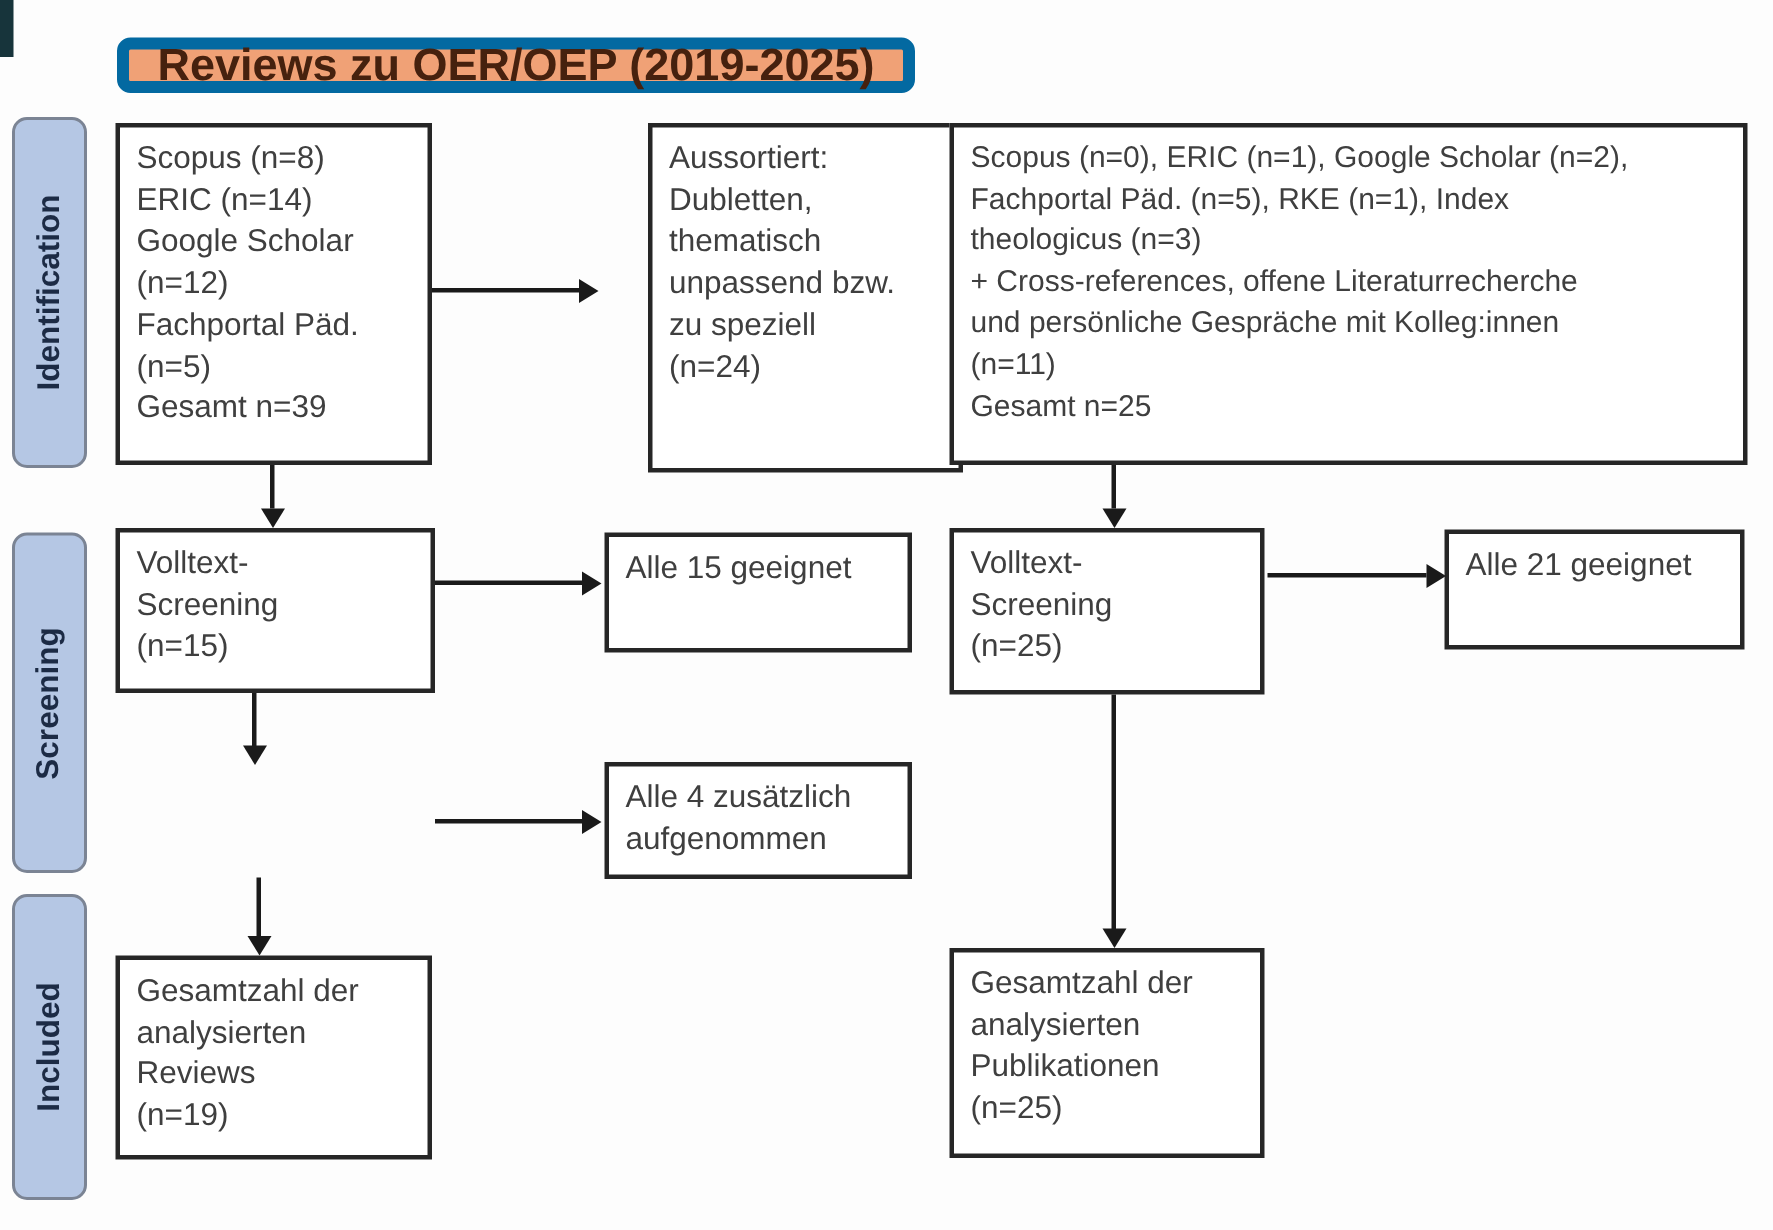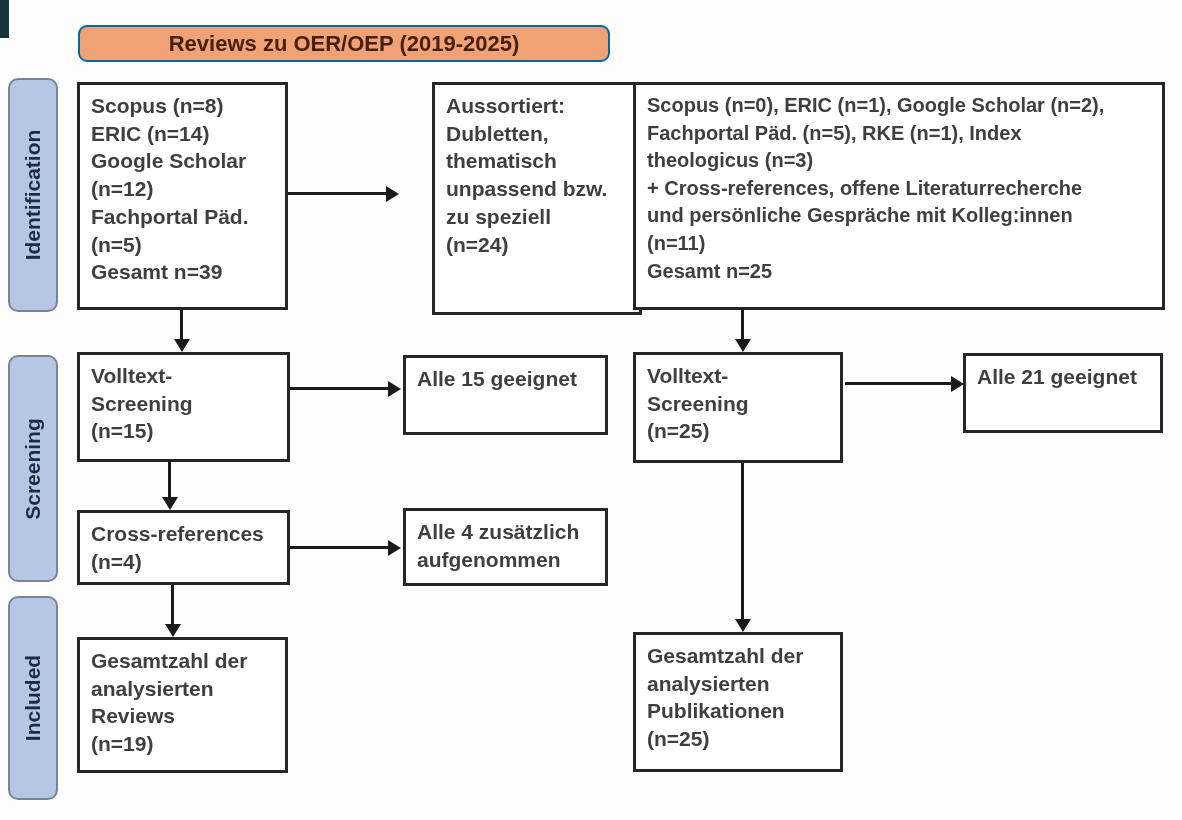--- a/index.html
+++ b/index.html
@@ -2,37 +2,37 @@
 <html><head>
 <meta charset="utf-8">
 <style>
   html,body { margin:0; padding:0; background:#ffffff; }
   .canvas {
     position:relative; width:1182px; height:820px; background:#fdfdfd;
     font-family:"Liberation Sans", sans-serif; overflow:hidden;
   }
   .hdr {
     position:absolute; height:37px; box-sizing:border-box;
-    background:#f0a176; border:2px solid #0369a1; border-radius:9px;
+    background:#f0a176; border:8px solid #0369a1; border-radius:9px;
     display:flex; align-items:center; justify-content:center;
-    font-size:22px; font-weight:700; color:#46210e; white-space:nowrap;
+    font-size:30px; font-weight:700; color:#46210e; white-space:nowrap;
   }
   .stage {
     position:absolute; left:8px; width:50px; box-sizing:border-box;
     background:#b5c7e4; border:2px solid #7b8494; border-radius:10px;
     display:flex; align-items:center; justify-content:center;
   }
   .stage-label {
     transform:rotate(-90deg); white-space:nowrap;
     font-size:21px; font-weight:700; color:#1c2b45;
   }
   .box {
     position:absolute; box-sizing:border-box; background:#ffffff;
     border:3px solid #262626; padding:7px 10px 13px 11px;
-    font-size:21px; font-weight:700; color:#3f3f3f; line-height:1.32;
+    font-size:21px; font-weight:400; color:#3f3f3f; line-height:1.32;
     white-space:pre-line;
   }
   .box.small-text { font-size:20px; line-height:1.38; }
   .line-h { position:absolute; height:3px; background:#1a1a1a; }
   .line-v { position:absolute; width:3px; background:#1a1a1a; }
   .head-right {
     position:absolute; width:0; height:0;
     border-top:8px solid transparent; border-bottom:8px solid transparent;
     border-left:13px solid #1a1a1a;
   }
@@ -85,22 +85,20 @@
 
   <div class="box" style="left:77px;top:352px;width:213px;height:110px;">Volltext-
 Screening
 (n=15)</div>
   <div class="box" style="left:403px;top:355px;width:205px;height:80px;">Alle 15 geeignet</div>
   <div class="box" style="left:633px;top:352px;width:210px;height:111px;">Volltext-
 Screening
 (n=25)</div>
   <div class="box" style="left:963px;top:353px;width:200px;height:80px;">Alle 21 geeignet</div>
 
-  <div class="box" style="left:77px;top:510px;width:213px;height:75px;">Cross-references
-(n=4)</div>
   <div class="box" style="left:403px;top:508px;width:205px;height:78px;">Alle 4 zusätzlich
 aufgenommen</div>
 
   <div class="box" style="left:77px;top:637px;width:211px;height:136px;">Gesamtzahl der
 analysierten
 Reviews
 (n=19)</div>
   <div class="box" style="left:633px;top:632px;width:210px;height:140px;">Gesamtzahl der
 analysierten
 Publikationen

